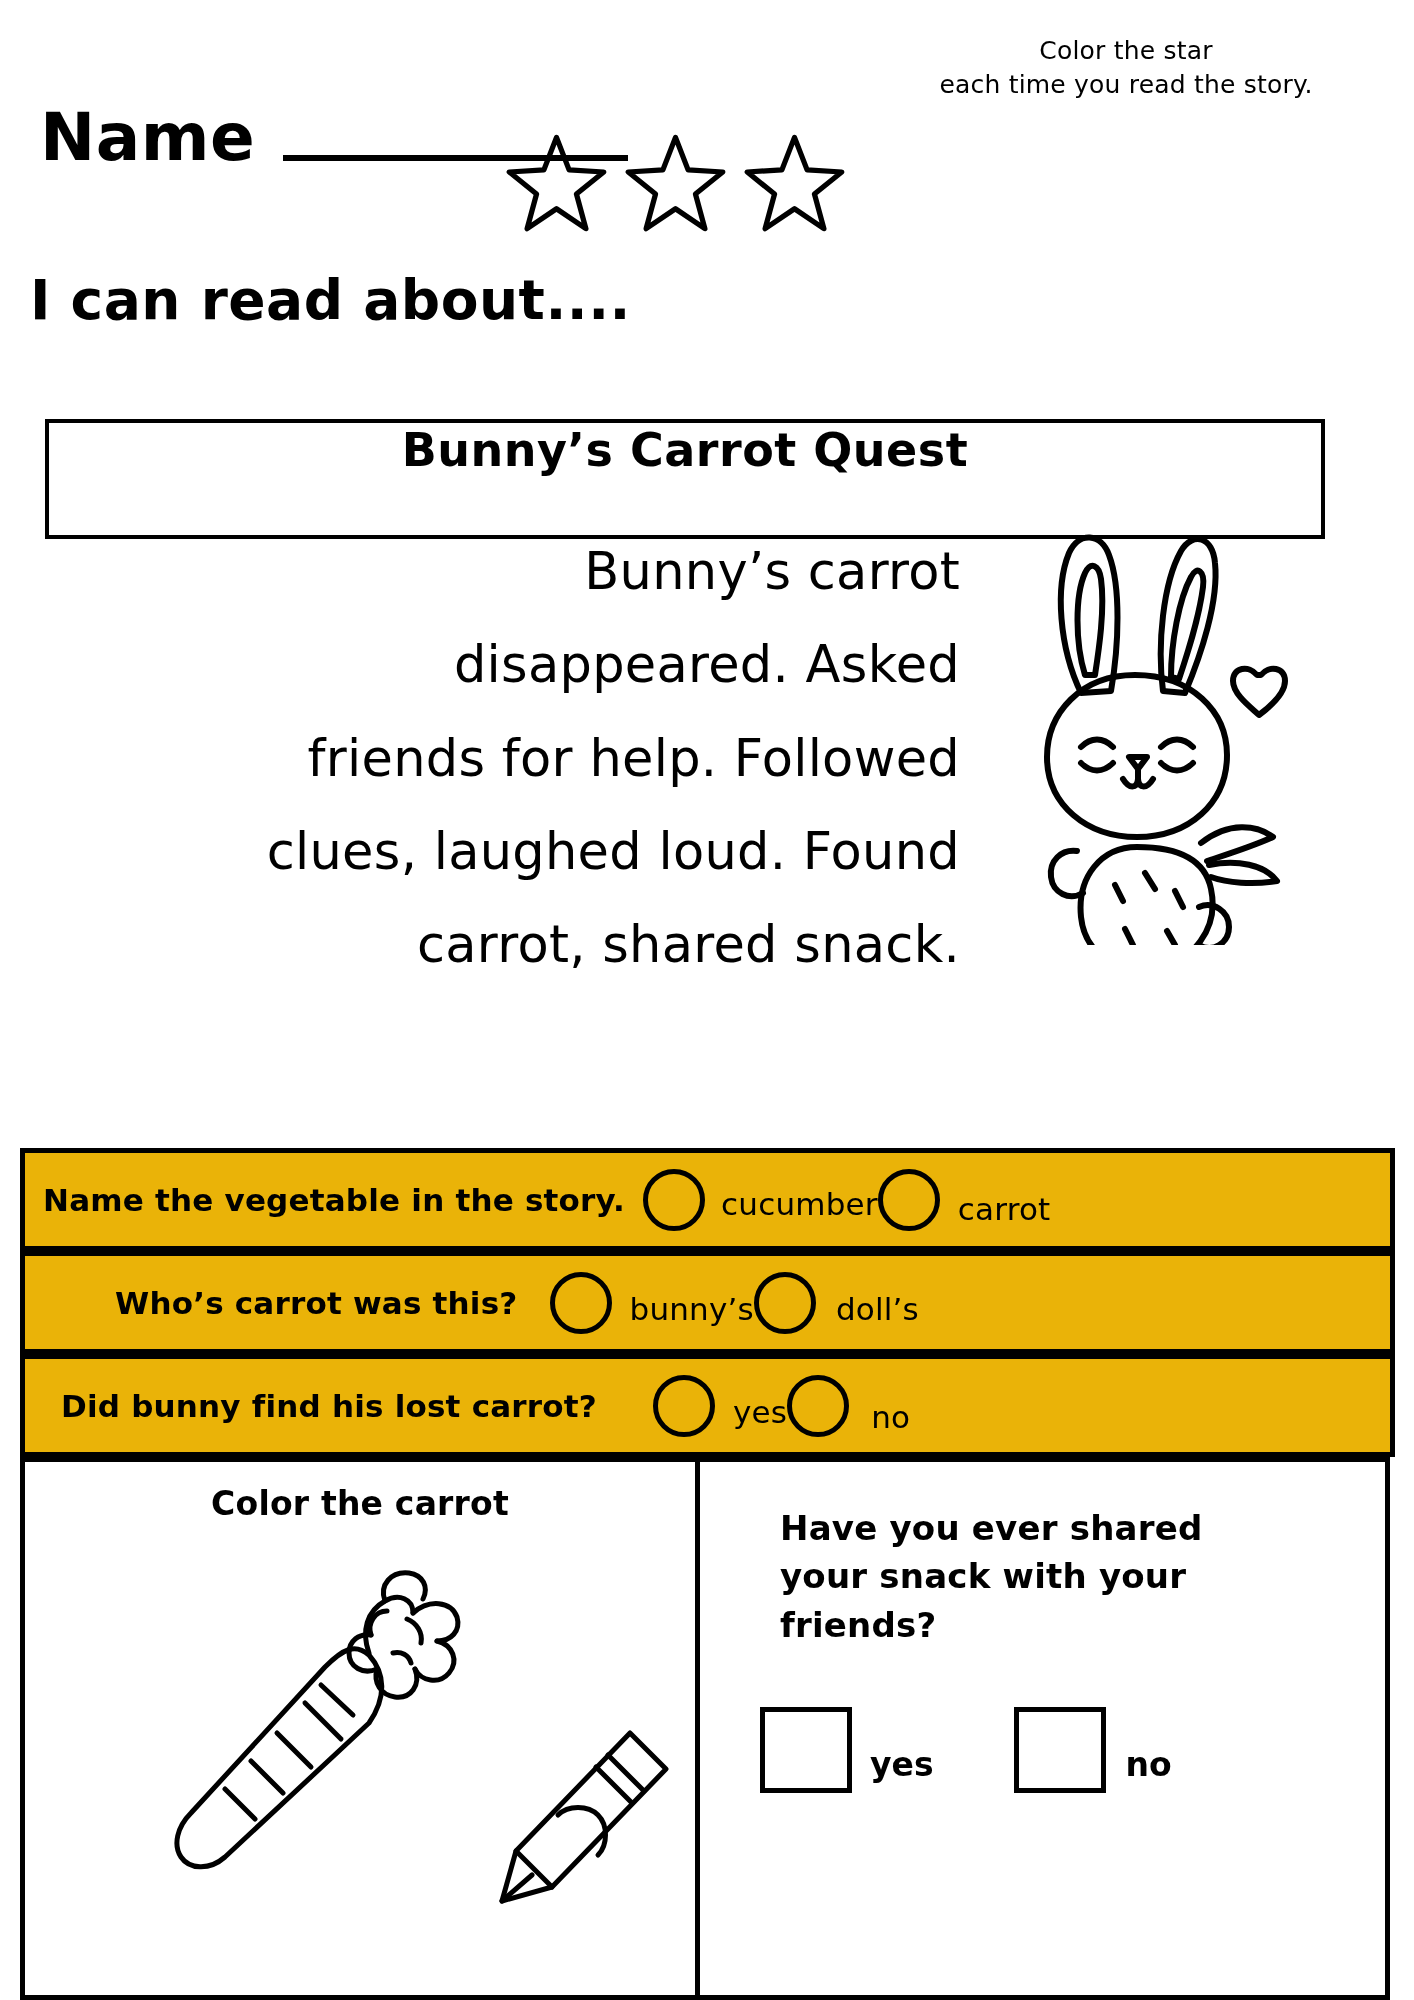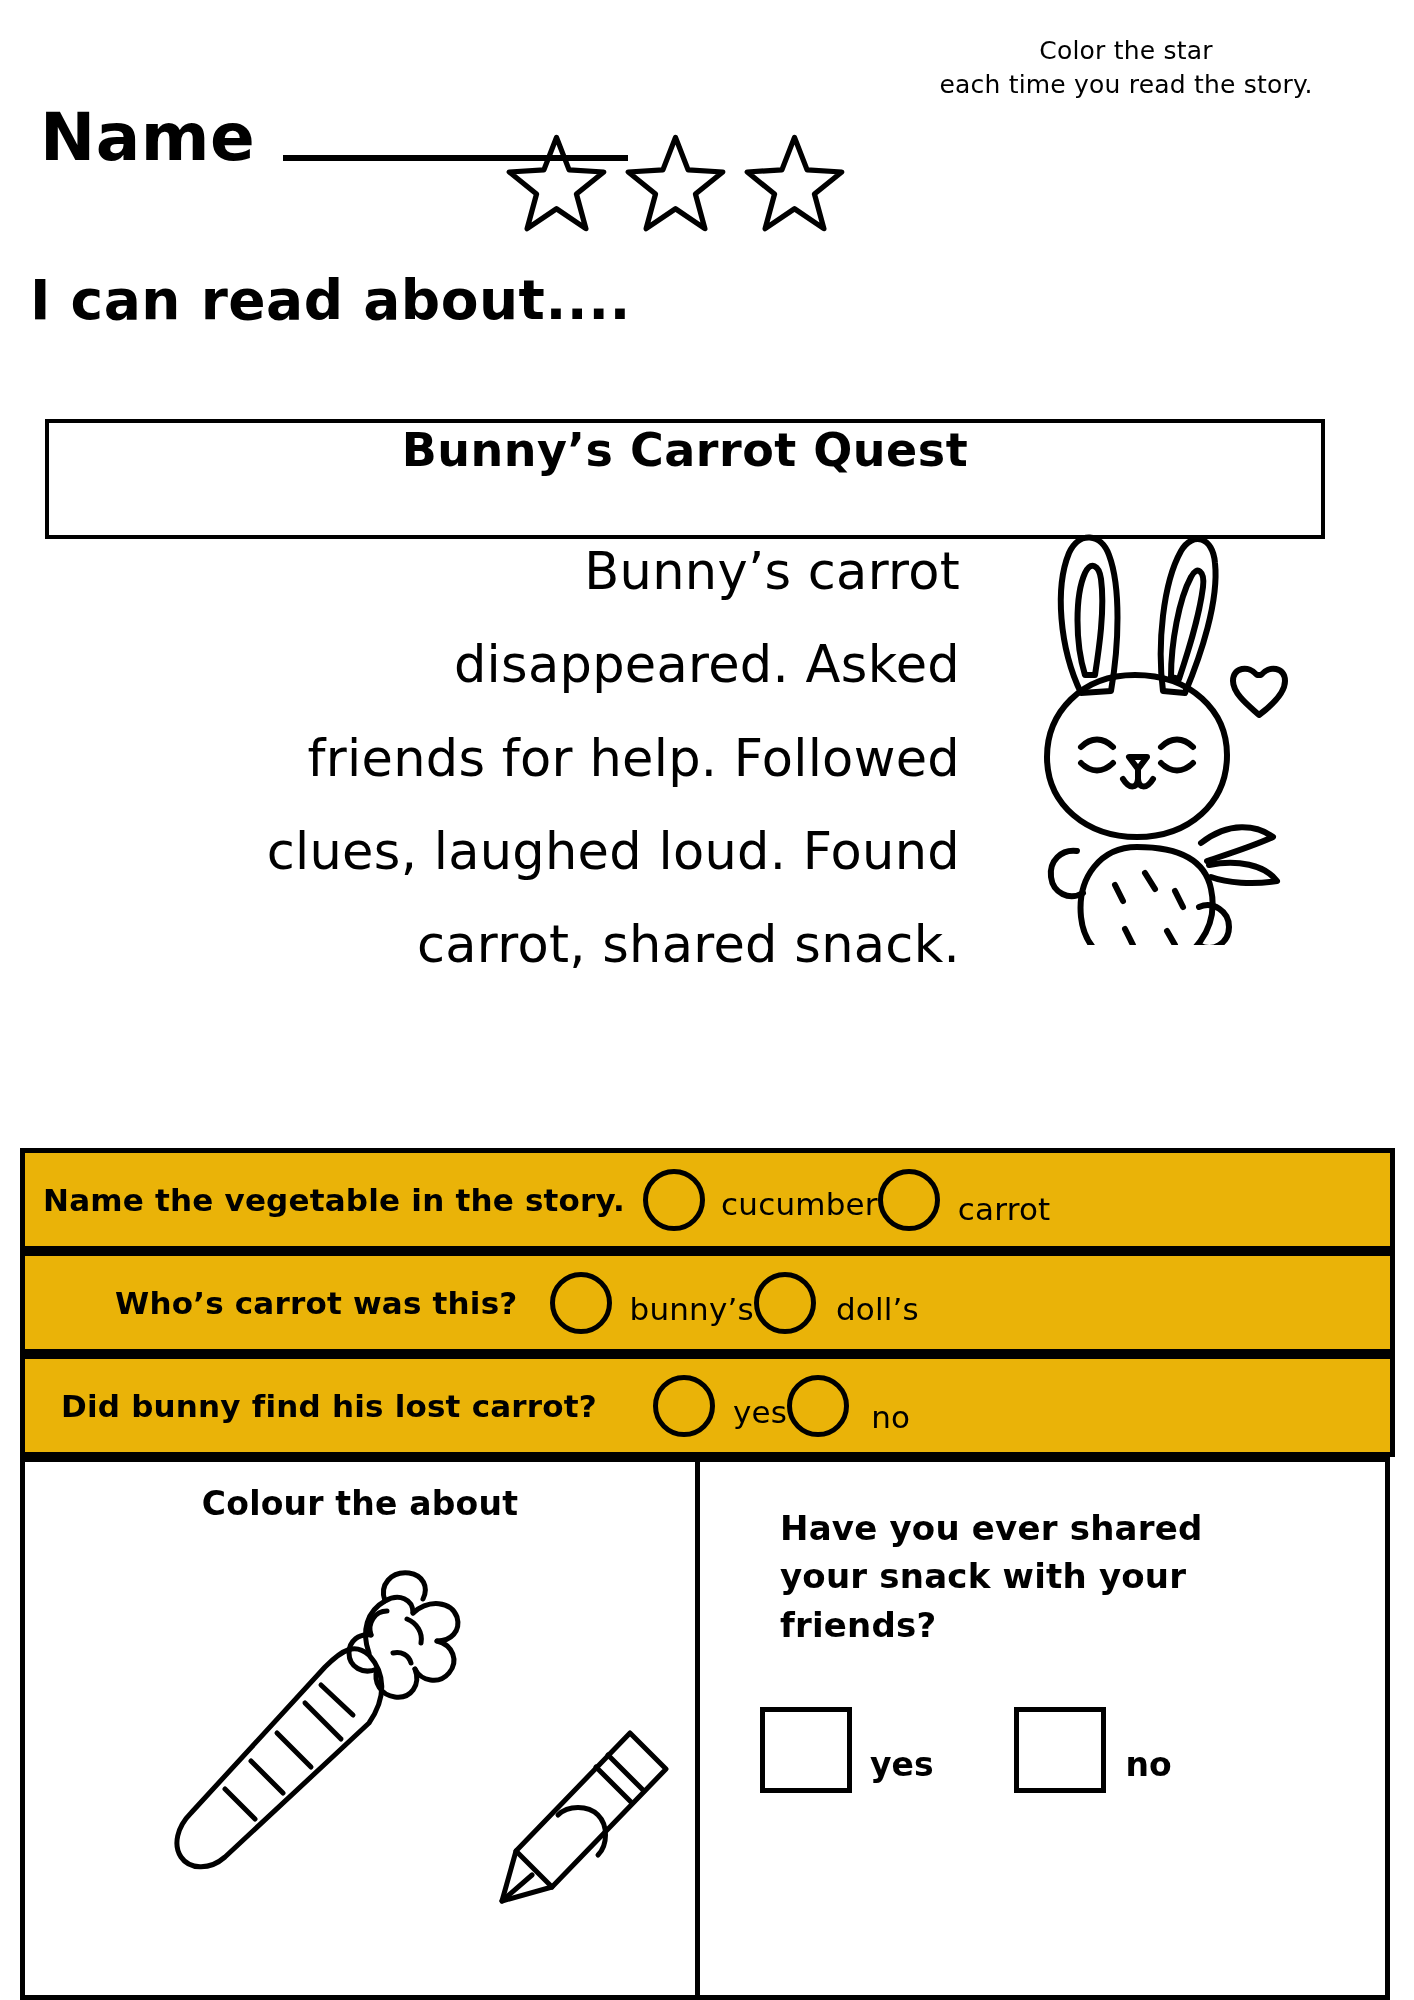--- a/index.html
+++ b/index.html
@@ -368,21 +368,21 @@
       <span class="bubble"></span>
       <span class="opt-label o1">yes</span>
       <span class="bubble"></span>
       <span class="opt-label o2">no</span>
     </div>
   </div>
 
   <div class="bottom">
 
     <div class="panel panel-left">
-      <div class="colour-title">Colour the about</div>
+      <div class="colour-title">Color the carrot</div>
 
       <div class="carrot-art">
         <svg width="330" height="330" viewBox="0 0 330 330" fill="none" stroke="#000" stroke-width="5" stroke-linecap="round" stroke-linejoin="round">
 
           <path d="M214 98 C230 116 232 140 214 166 L70 300 C54 314 34 312 26 300 C18 288 22 270 36 256 L170 110 C188 92 200 86 214 98 Z"></path>
 
           <path d="M150 146 L186 182"></path>
           <path d="M122 176 L156 210"></path>
           <path d="M96 204 L128 236"></path>
           <path d="M70 232 L100 262"></path>

